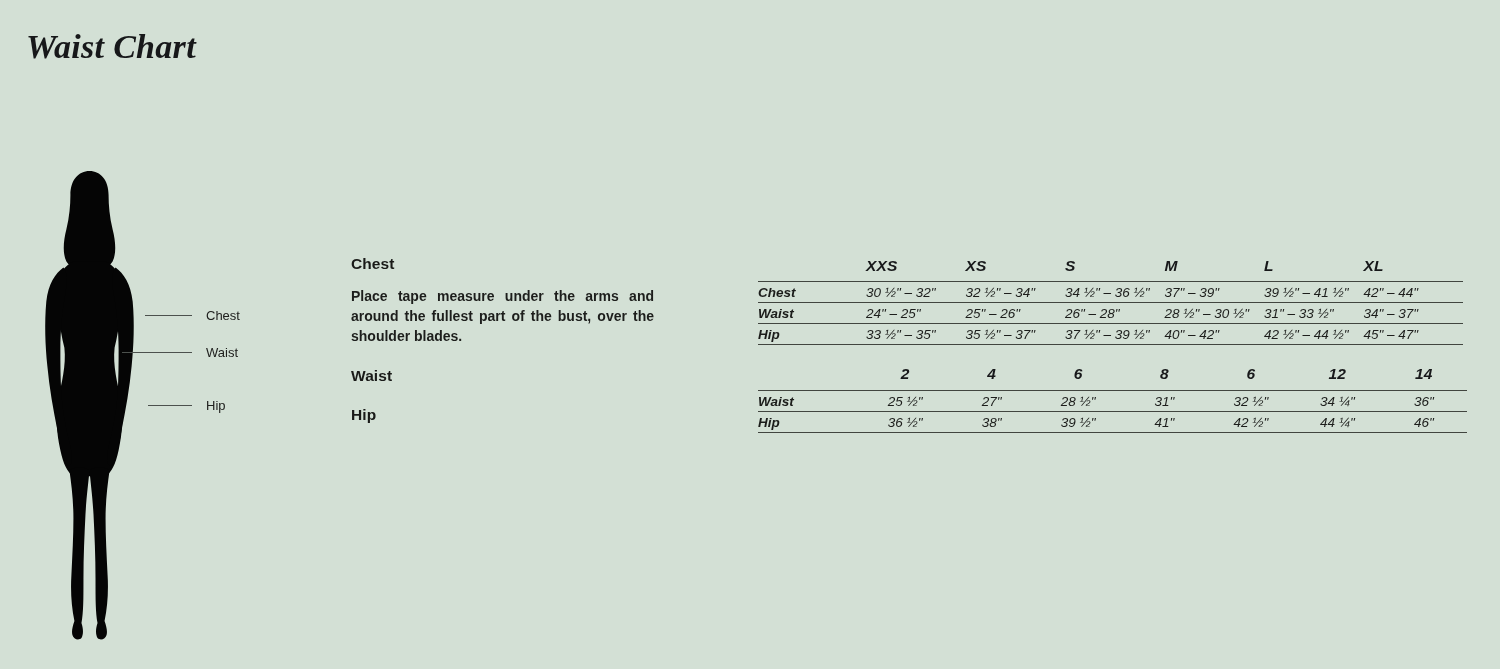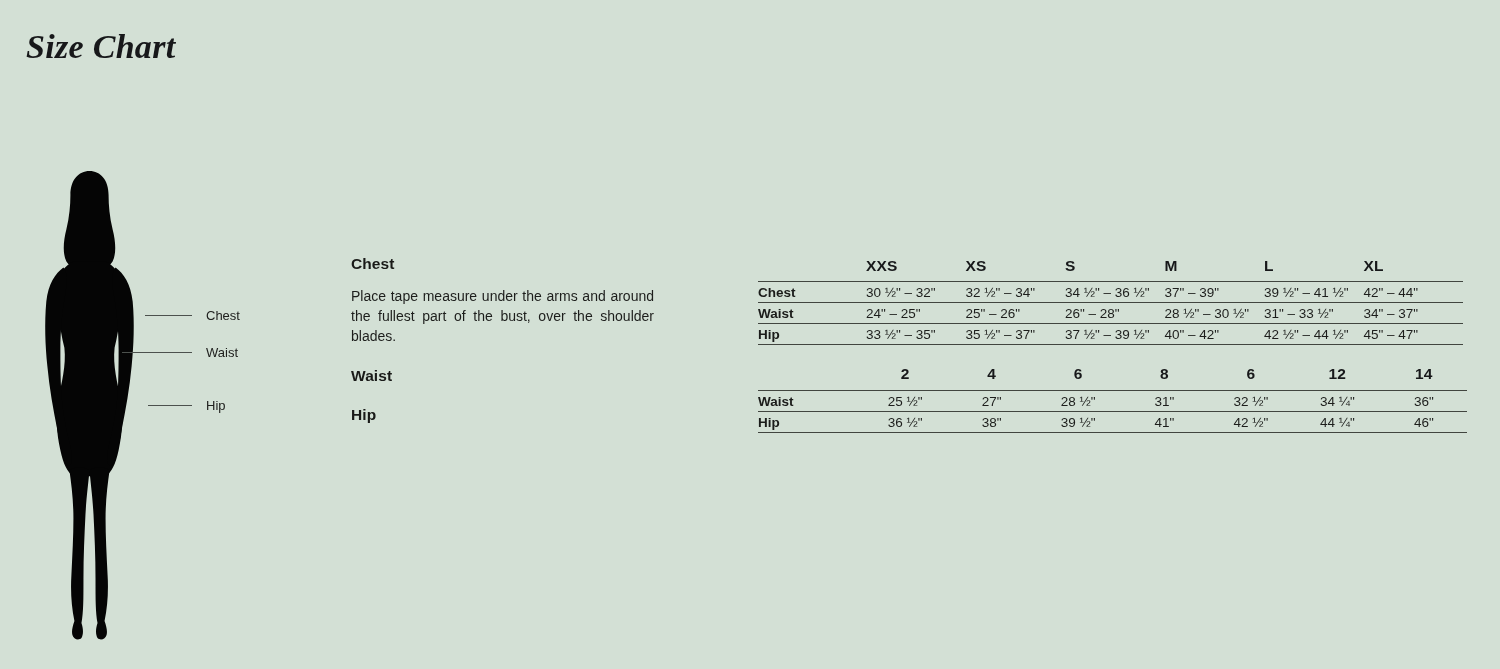--- a/index.html
+++ b/index.html
@@ -35,45 +35,45 @@
 
   
   .guide{position:absolute;left:351px;top:255px;width:303px;}
   .guide h3{
     margin:21px 0 0;font-size:15.5px;line-height:18px;
     font-weight:bold;color:#191a18;letter-spacing:.1px;
   }
   .guide .sec:first-child h3{margin-top:0;}
   .guide p{
     margin:13px 0 0;font-size:14px;line-height:20px;
-    text-align:justify;color:#1d1e1c;
+    text-align:justify;color:#1d1e1c;font-weight:bold;
   }
 
   
   table.tbl{position:absolute;border-collapse:collapse;table-layout:fixed;}
   .t1{left:758px;top:257px;width:705px;}
   .t2{left:758px;top:365px;width:709px;}
-  .tbl th,.tbl td{padding:0;vertical-align:middle;white-space:nowrap;}
+  .tbl th,.tbl td{padding:0;vertical-align:middle;white-space:nowrap;font-style:italic;}
   .tbl thead th{
     font-size:15.5px;font-weight:bold;text-align:left;
     padding:0 0 6px 0;color:#17181a;letter-spacing:.2px;
   }
   .t2 thead th{text-align:center;padding-bottom:7px;}
   .tbl tbody tr{height:21px;border-top:1px solid #41453f;}
   .tbl tbody tr:last-child{border-bottom:1px solid #41453f;}
   .tbl tbody th{font-size:13.5px;font-weight:bold;text-align:left;color:#1b1c1a;}
   .tbl tbody td{font-size:13.5px;text-align:left;color:#1d1e1c;}
   .t2 tbody td{text-align:center;}
 </style>
 </head>
 <body>
 
 <div class="page">
 
-  <h1 class="title">Size Chart</h1>
+  <h1 class="title">Waist Chart</h1>
 
   <div class="figure">
     <svg viewBox="0 0 116 476" aria-hidden="true">
       <g fill="#050505">
 
         <path d="M56,2 C45,2 37,11 37,26 C37,36 36,48 33,60 C30,72 29,84 33,92
                  C36,97 41,99 45,97 L67,97 C71,99 76,97 79,92 C83,84 82,72 79,60
                  C76,48 75,36 75,26 C75,11 67,2 56,2 Z"></path>
 
         <path d="M40,92 L72,92 C80,96 86,102 88,116 C89,132 86,158 81,178

